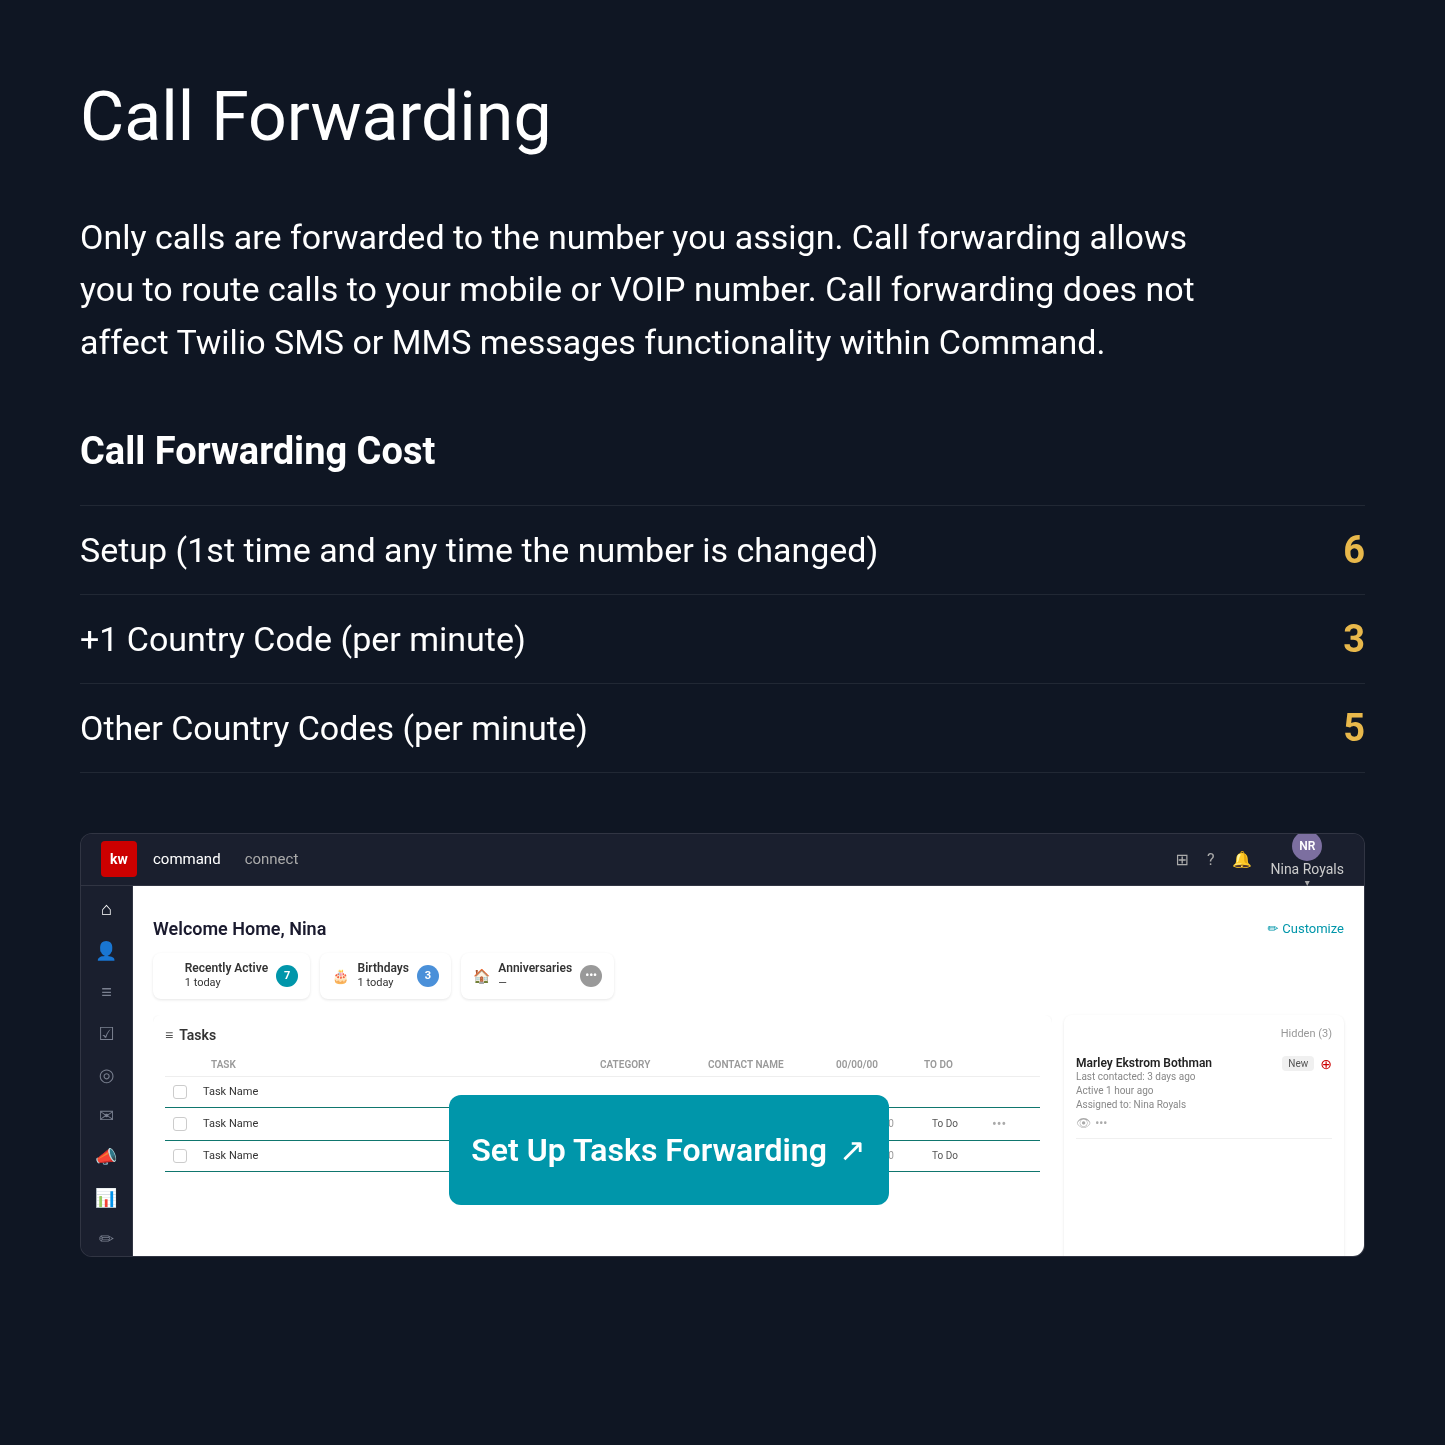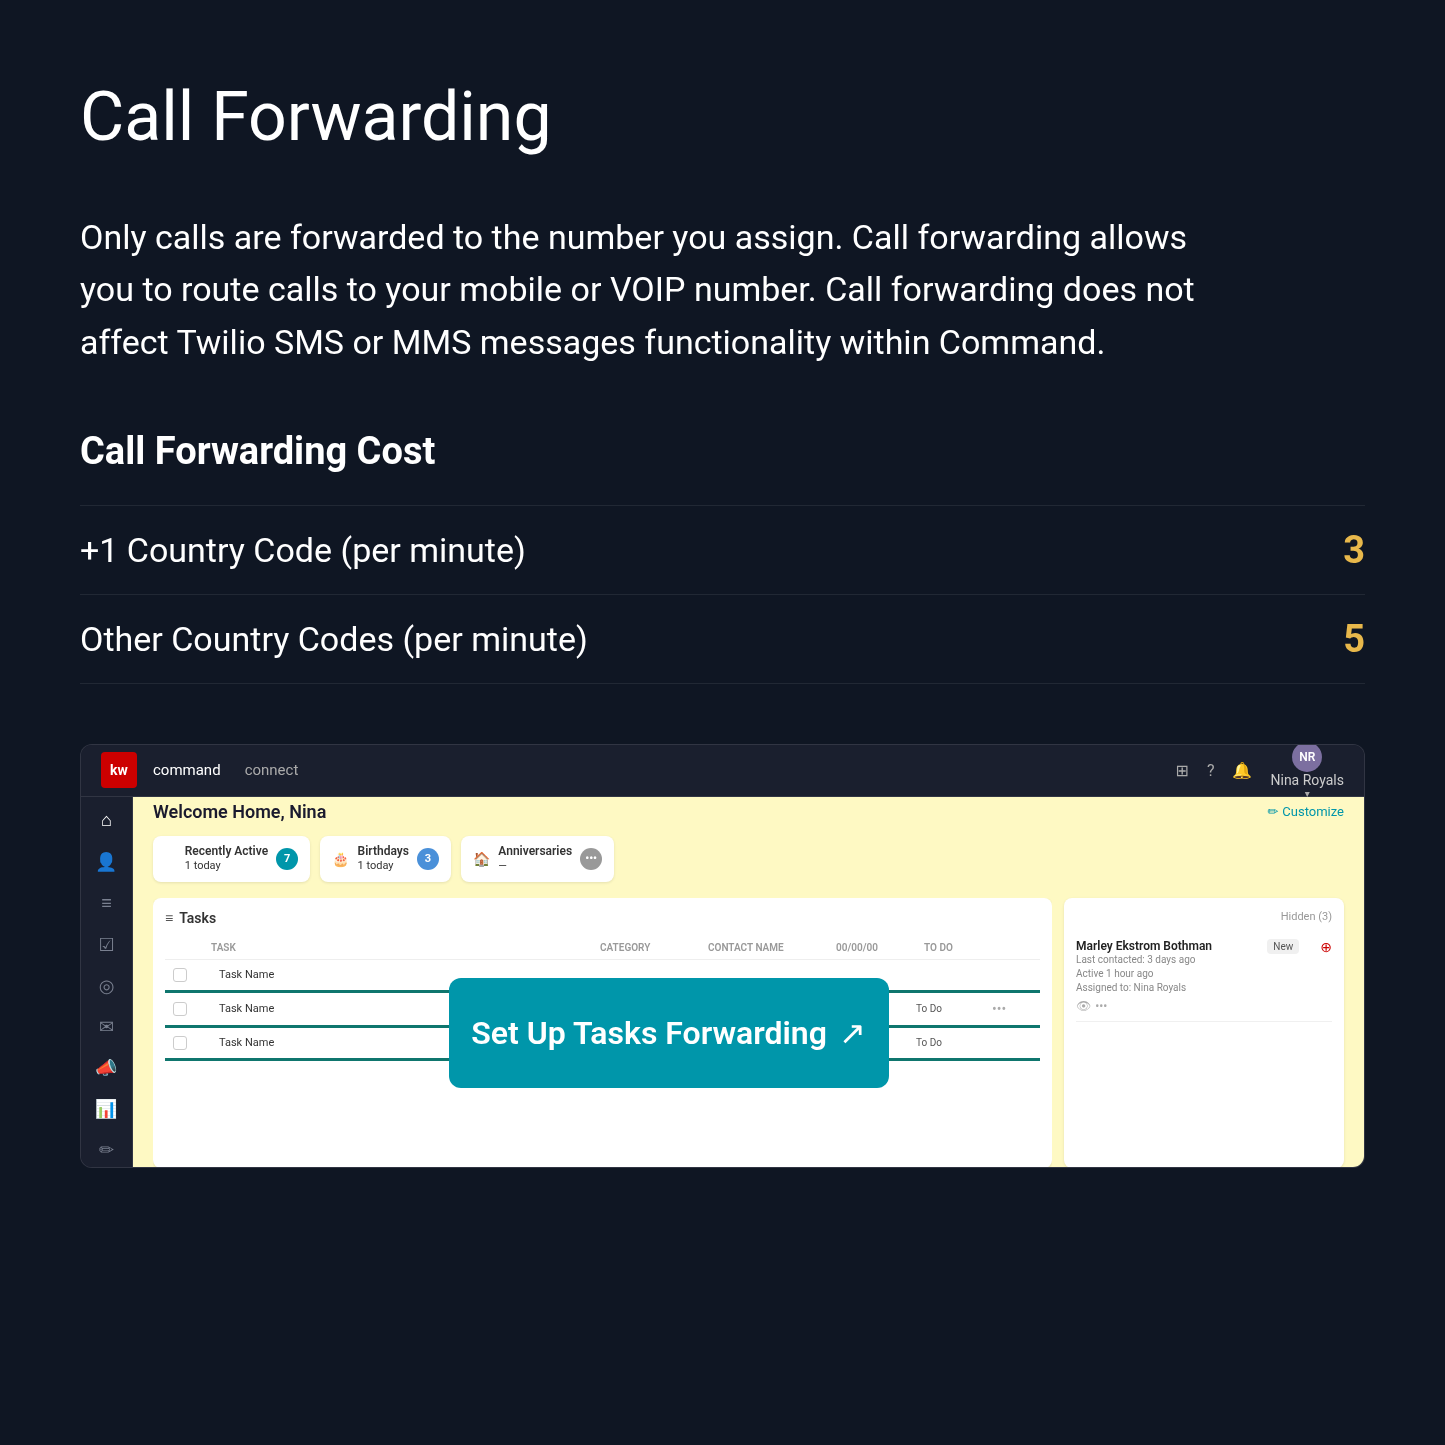--- a/index.html
+++ b/index.html
@@ -186,22 +186,22 @@
       border-radius: 6px;
     }
 
     .sidebar-icon.active {
       color: #ffffff;
     }
 
     
     .crm-main {
       flex: 1;
-      background: #fef9c3;
-      padding: 4px 20px;
+      background: #ffffff;
+      padding: 32px 20px;
       overflow: hidden;
     }
 
     .crm-welcome-row {
       display: flex;
       justify-content: space-between;
       align-items: center;
       margin-bottom: 14px;
     }
 
@@ -311,23 +311,23 @@
       border-bottom: 1px solid #eee;
       font-size: 10px;
       color: #999;
       font-weight: 600;
       text-transform: uppercase;
     }
 
     .task-row {
       display: grid;
       grid-template-columns: 30px 1fr 100px 120px 80px 60px 40px;
-      gap: 16px;
+      gap: 0;
       padding: 8px 8px;
-      border-bottom: 3px solid #0f766e;
+      border-bottom: 1px solid #0f766e;
       align-items: center;
       font-size: 11px;
       color: #555;
     }
 
     .task-checkbox {
       width: 14px;
       height: 14px;
       border: 1px solid #ccc;
       border-radius: 3px;
@@ -417,21 +417,21 @@
 
     .contact-meta {
       font-size: 10px;
       color: #888;
       line-height: 1.4;
     }
 
     .contact-right {
       display: flex;
       align-items: flex-start;
-      gap: 21px;
+      gap: 6px;
     }
 
     .new-badge {
       background: #f0f0f0;
       color: #555;
       font-size: 10px;
       padding: 2px 6px;
       border-radius: 4px;
     }
 
@@ -490,20 +490,24 @@
 
 <div class="main-content">
 
   <h1 class="page-title">Call Forwarding</h1>
 
   <p class="description">Only calls are forwarded to the number you assign. Call forwarding allows you to route calls to your mobile or VOIP number. Call forwarding does not affect Twilio SMS or MMS messages functionality within Command.</p>
 
   <h2 class="cost-section-title">Call Forwarding Cost</h2>
 
   <div class="cost-table">
+    <div class="cost-row">
+      <span class="cost-label">Setup (1st time and any time the number is changed)</span>
+      <span class="cost-value">6</span>
+    </div>
     <div class="cost-row">
       <span class="cost-label">+1 Country Code (per minute)</span>
       <span class="cost-value">3</span>
     </div>
     <div class="cost-row">
       <span class="cost-label">Other Country Codes (per minute)</span>
       <span class="cost-value">5</span>
     </div>
   </div>
 

